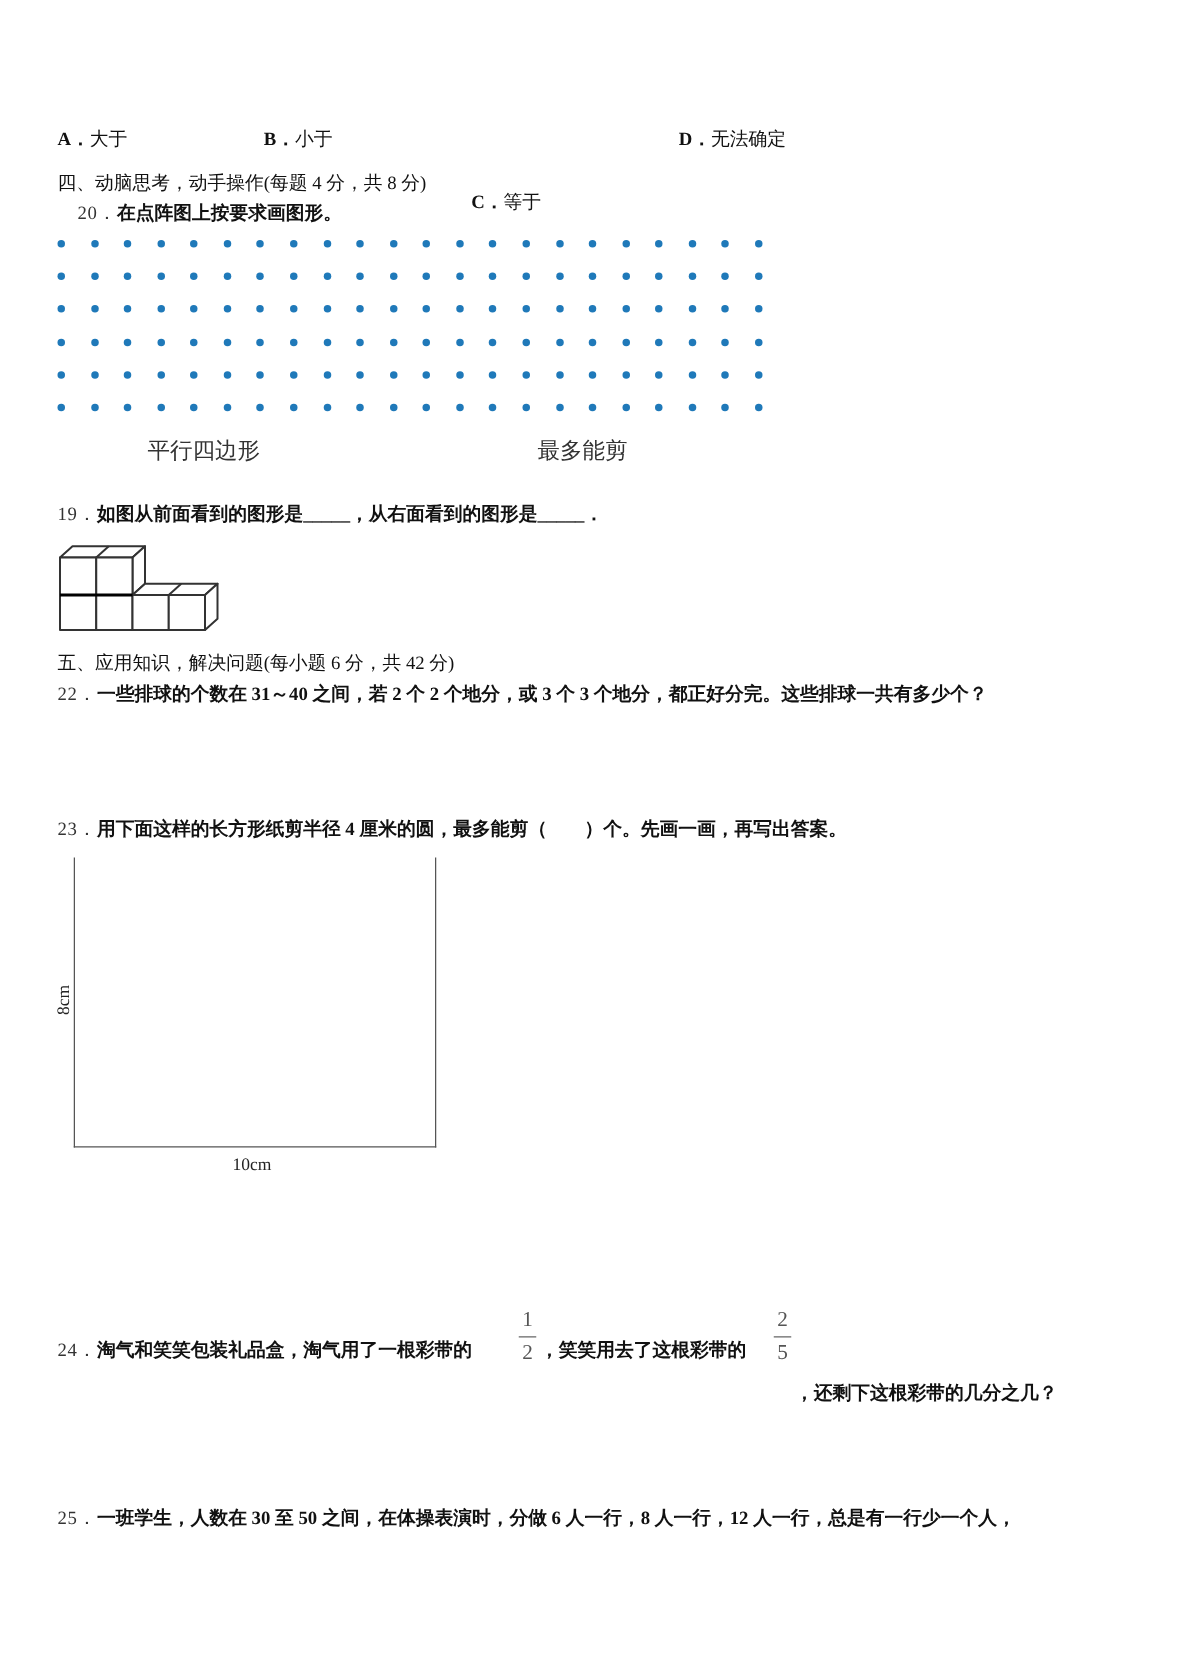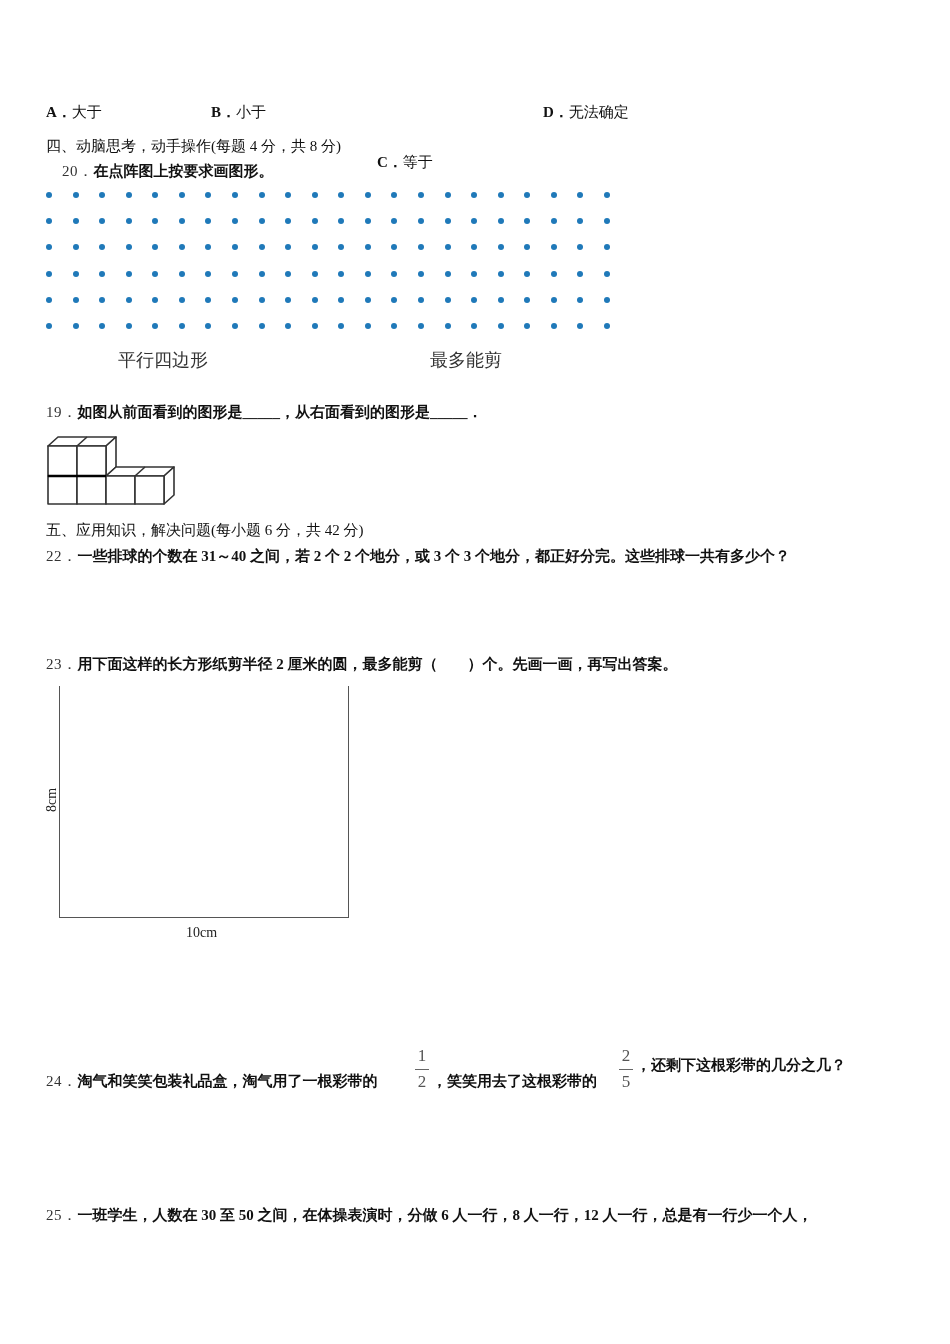--- a/index.html
+++ b/index.html
@@ -222,21 +222,21 @@
   </g>
 </svg>
 
 <div class="abs section" style="left:46px; top:521px;">五、应用知识，解决问题(每小题 6 分，共 42 分)</div>
 
 <div class="abs line" style="left:46px; top:547px;">
   <span class="num">22．</span><span>一些排球的个数在 31～40 之间，若 2 个 2 个地分，或 3 个 3 个地分，都正好分完。这些排球一共有多少个？</span>
 </div>
 
 <div class="abs line" style="left:46px; top:655px;">
-  <span class="num">23．</span><span>用下面这样的长方形纸剪半径 2 厘米的圆，最多能剪（　　）个。先画一画，再写出答案。</span>
+  <span class="num">23．</span><span>用下面这样的长方形纸剪半径 4 厘米的圆，最多能剪（　　）个。先画一画，再写出答案。</span>
 </div>
 
 <div>
   <div class="rect-left"></div>
   <div class="rect-right"></div>
   <div class="rect-bottom"></div>
   <div class="abs dim-label rot" style="left:34px; top:792px; width:36px; text-align:center;">8cm</div>
   <div class="abs dim-label" style="left:186px; top:925px;">10cm</div>
 </div>
 
@@ -249,19 +249,19 @@
   <span class="d">2</span>
 </div>
 <div class="abs line" style="left:432px; top:1072px;">
   <span>，笑笑用去了这根彩带的</span>
 </div>
 <div class="frac" style="left:619px; top:1047px;">
   <span class="n">2</span>
   <span class="bar"></span>
   <span class="d">5</span>
 </div>
-<div class="abs line" style="left:636px; top:1056px;">
+<div class="abs line" style="left:636px; top:1106px;">
   <span>，还剩下这根彩带的几分之几？</span>
 </div>
 
 <div class="abs line" style="left:46px; top:1206px;">
   <span class="num">25．</span><span>一班学生，人数在 30 至 50 之间，在体操表演时，分做 6 人一行，8 人一行，12 人一行，总是有一行少一个人，</span>
 </div>
 
 </body></html>

